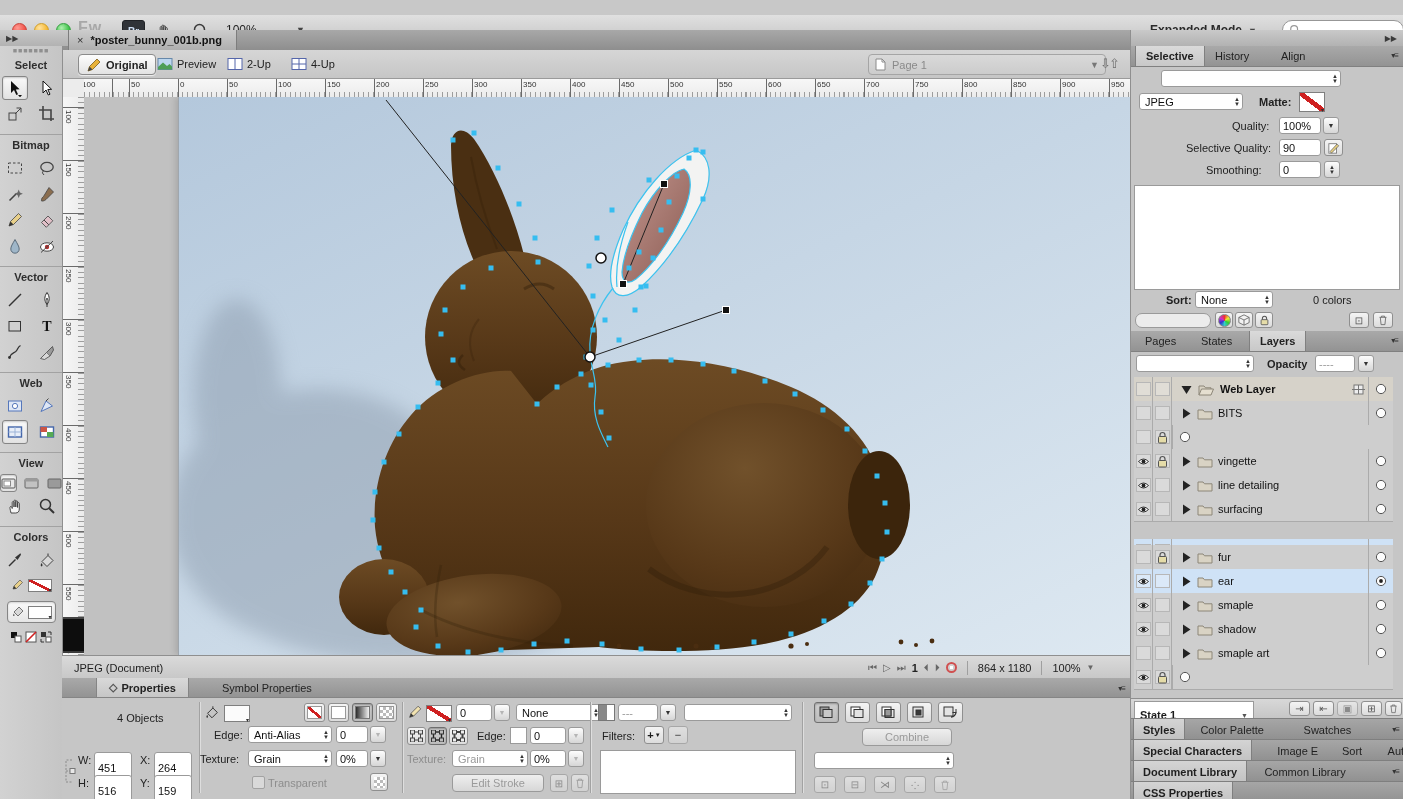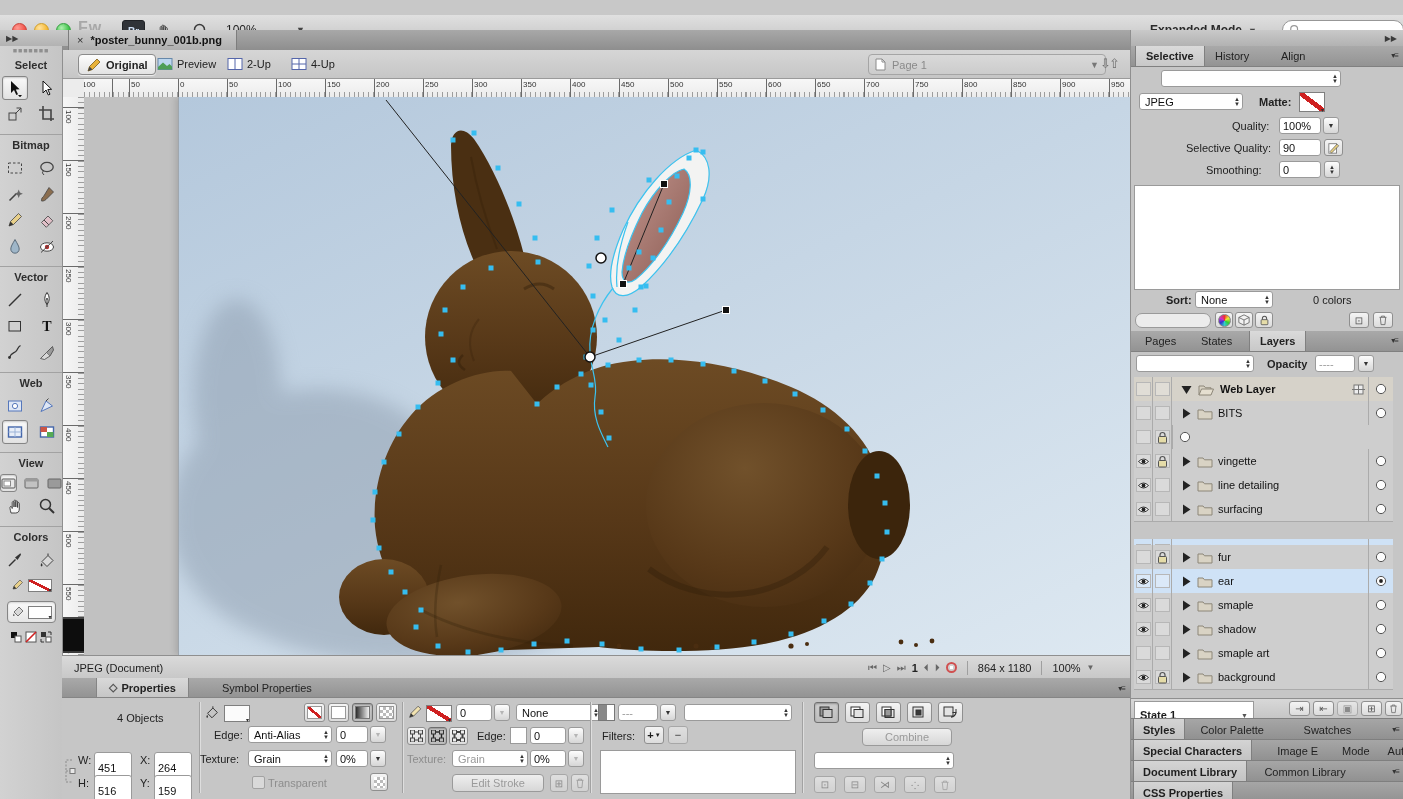--- a/index.html
+++ b/index.html
@@ -1383,33 +1383,20 @@
           </div>
         </div>
         <div class="lr-cell">
           <div class="lr-well">
             <svg width="13" height="13" viewBox="0 0 13 13">
               <rect x="2.5" y="5.5" width="8" height="6.5" rx="1" fill="#e5dca8" stroke="#555"></rect>
               <path d="M4 5.5 V4 a2.5 2.5 0 0 1 5 0 V5.5" fill="none" stroke="#555" stroke-width="1.2"></path>
             </svg>
           </div>
         </div>
-        <div class="lr-main">
-          <span style="display: inline-flex;">
-            <svg width="12" height="13" viewBox="0 0 12 13">
-              <path d="M3 1.5 L10.5 6.5 L3 11.5 Z" fill="#222"></path>
-            </svg>
-          </span>
-          <span style="display: inline-flex;">
-            <svg width="16" height="13" viewBox="0 0 16 13">
-              <path d="M1 3 H6 L7.5 4.8 H15 V12 H1 Z" fill="#d9d3c4" stroke="#8c8678"></path>
-            </svg>
-          </span>
-          <span class="lr-name" style="">background</span>
-        </div>
         <div class="lr-radio">
           <svg width="14" height="14" viewBox="0 0 14 14">
             <circle cx="7" cy="7" r="4.6" fill="#fdfdfd" stroke="#555"></circle>
           </svg>
         </div>
       </div>
     </div>
 
   <div class="abs" style="left:0;top:668px;width:273px;height:20px;background:linear-gradient(#d8d8d8,#c5c5c5);border-top:1px solid #8f8f8f;border-bottom:1px solid #8f8f8f;">
     <div class="abs" style="left:3px;top:2px;width:120px;height:28px;border:1px solid #9a9a9a;background:#fff;display:flex;align-items:center;justify-content:space-between;padding:0 5px;box-sizing:border-box;">
@@ -1438,21 +1425,21 @@
   <div id="dock-rows">
       <div class="dock-row" style="top: 688px;">
         <div class="dock-tab active" style="left: 2px;">Styles</div>
         <div class="dock-tab" style="left: 60.4px;">Color Palette</div>
         <div class="dock-tab" style="left: 163.6px;">Swatches</div>
         <div class="pmenu" style="top: 6px;">▾≡</div>
       </div>
       <div class="dock-row" style="top: 709px;">
         <div class="dock-tab active" style="left: 2px;">Special Characters</div>
         <div class="dock-tab" style="left: 137.2px;">Image E</div>
-        <div class="dock-tab" style="left: 202px;">Mode</div>
+        <div class="dock-tab" style="left: 202px;">Sort</div>
         <div class="dock-tab" style="left: 247.6px;">Auto Sha</div>
       </div>
       <div class="dock-row" style="top: 730px;">
         <div class="dock-tab active" style="left: 2px;">Document Library</div>
         <div class="dock-tab" style="left: 124.4px;">Common Library</div>
         <div class="pmenu" style="top: 6px;">▾≡</div>
       </div>
       <div class="dock-row" style="top: 751px;">
         <div class="dock-tab active" style="left: 2px;">CSS Properties</div>
       </div>

